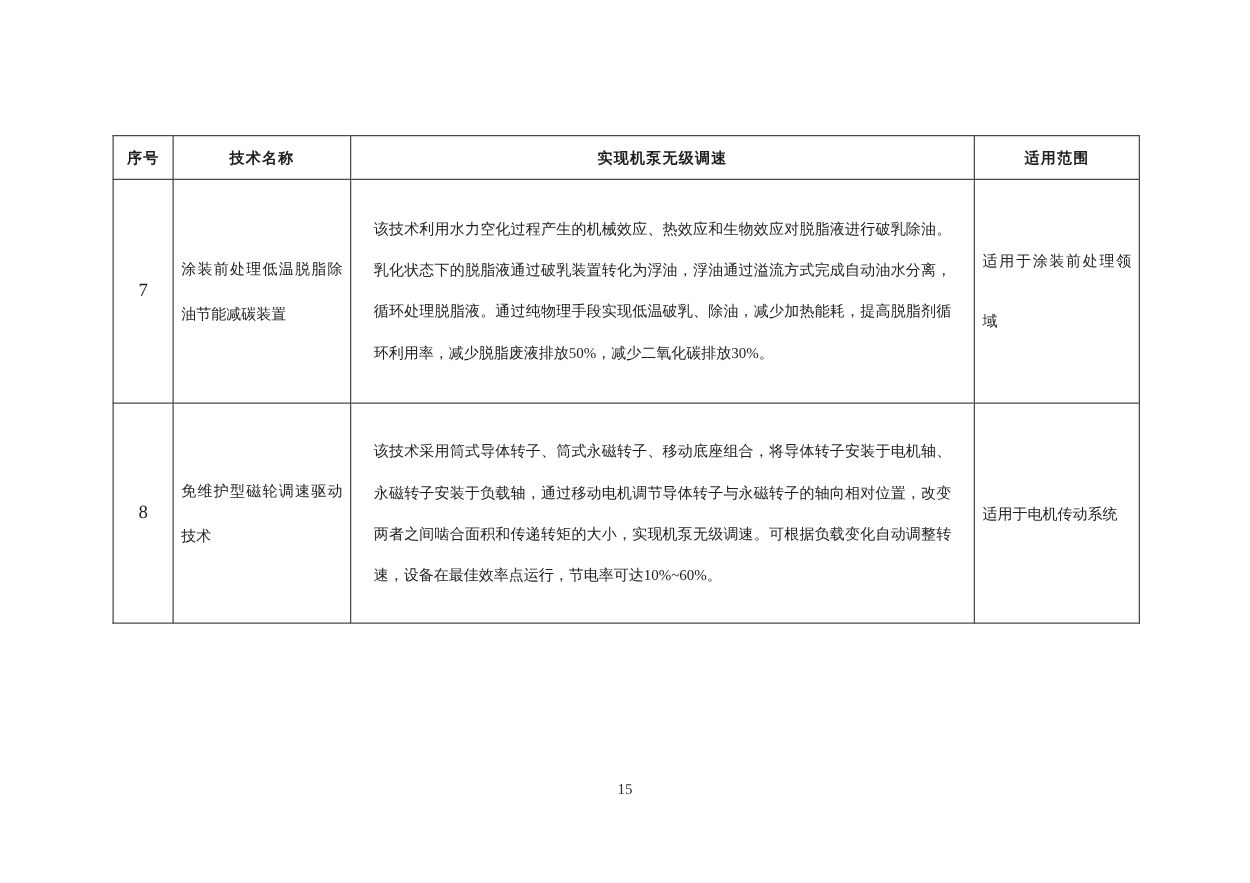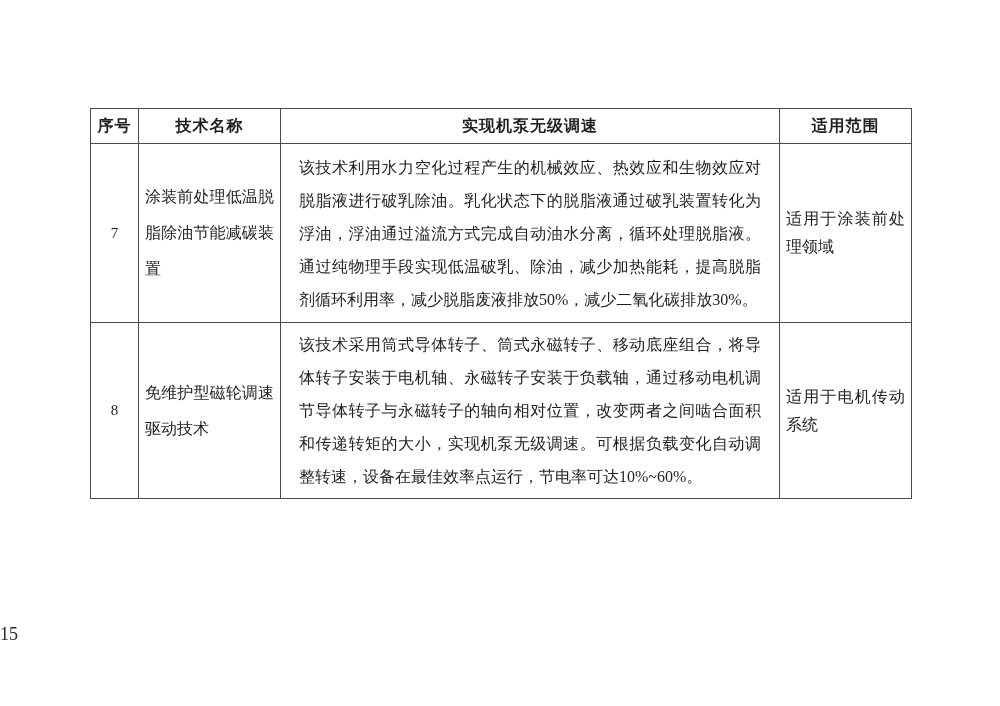--- a/index.html
+++ b/index.html
@@ -25,21 +25,21 @@
     table-layout: fixed;
   }
   col.c1 { width: 48px; }
   col.c2 { width: 142px; }
   col.c3 { width: 499px; }
   col.c4 { width: 132px; }
   .tech-table th,
   .tech-table td {
     border: 1px solid #4a4a4a;
     vertical-align: middle;
-    font-size: 16px;
+    font-size: 12px;
     font-weight: normal;
     box-sizing: border-box;
     color: #1f1f1f;
   }
   tr.header-row { height: 35px; }
   tr.header-row th {
     font-weight: bold;
     text-align: center;
     padding: 0;
     letter-spacing: 1px;
@@ -59,30 +59,30 @@
   td.col-desc {
     padding: 0 18px;
     text-align: justify;
     text-justify: inter-character;
     line-height: 33px;
   }
   td.col-scope {
     padding: 0 6px;
     text-align: justify;
     text-justify: inter-character;
-    line-height: 28px;
+    line-height: 48px;
     margin-left: 48px;
   }
   .page-number {
     position: absolute;
     left: 0;
     right: 0;
     top: 624px;
-    text-align: left;
-    font-size: 18px;
+    text-align: center;
+    font-size: 12px;
     color: #2a2a2a;
   }
 </style>
 </head>
 <body>
 
 <div class="page">
 
   <table class="tech-table">
     <colgroup>

